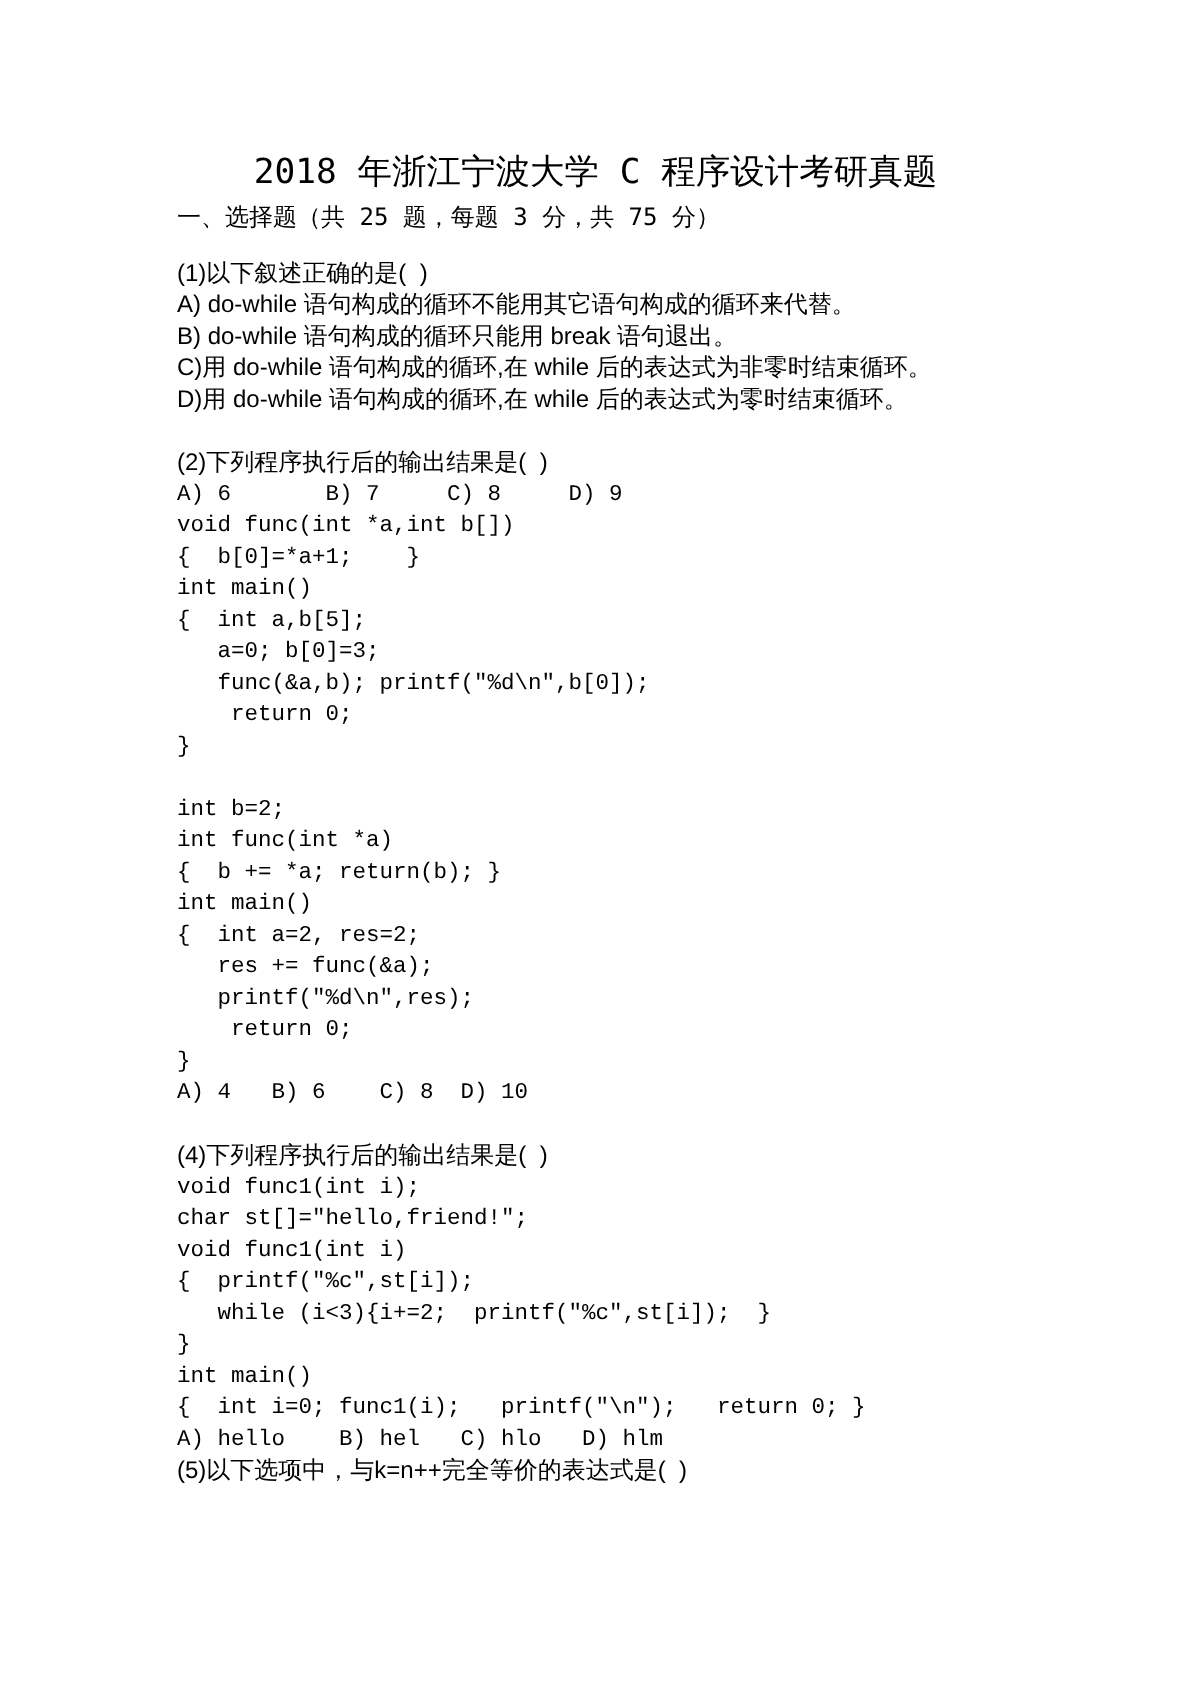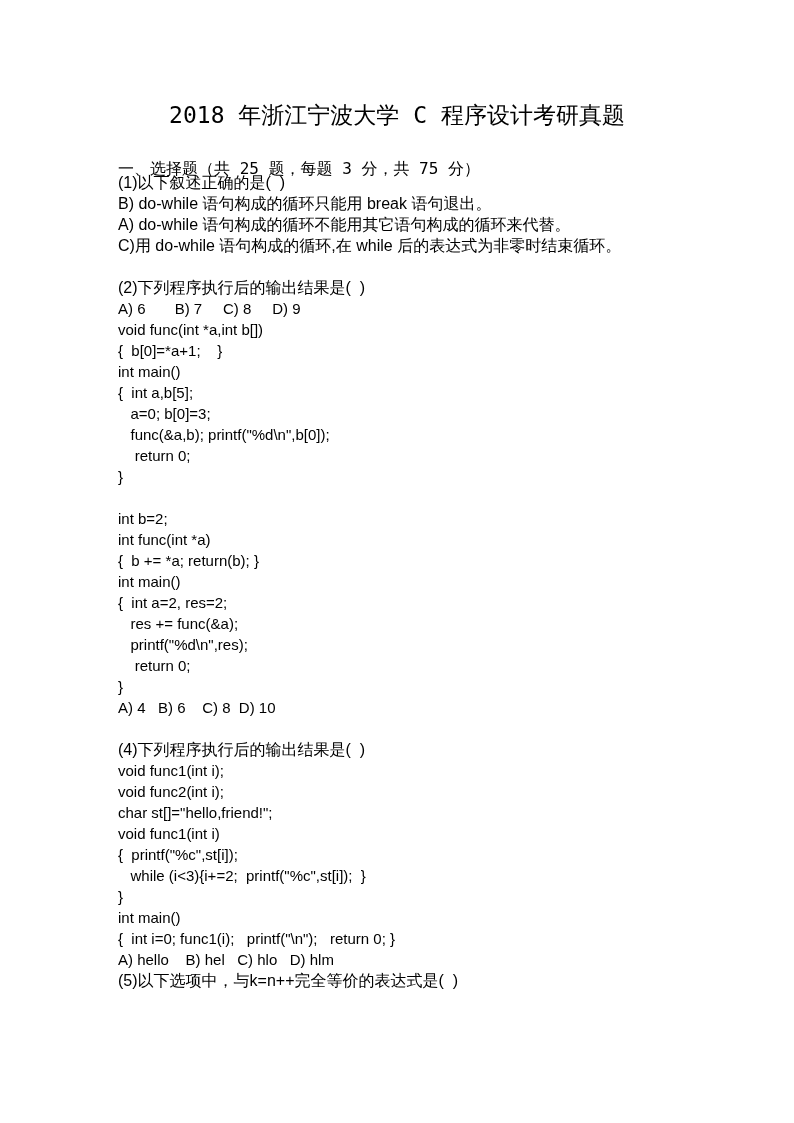--- a/index.html
+++ b/index.html
@@ -22,21 +22,21 @@
     left: 0;
     width: 794px;
     text-align: center;
     font-family: "DejaVu Sans Mono", "Liberation Serif", serif;
     font-size: 23px;
     line-height: 32px;
     white-space: pre;
   }
   .section-heading {
     position: absolute;
-    top: 158px;
+    top: 134px;
     left: 118px;
     font-family: "DejaVu Sans Mono", serif;
     font-size: 16px;
     line-height: 22px;
     white-space: pre;
     text-align: right;
   }
   .question-list {
     position: absolute;
     top: 172px;
@@ -48,36 +48,37 @@
   .line {
     height: 21px;
     line-height: 21px;
     white-space: pre;
   }
   .line.cn {
     font-family: Liberation Sans, sans-serif;
     font-size: 16px;
   }
   .line.code {
-    font-family: Liberation Sans, sans-serif;
+    font-family: Liberation Mono, monospace;
     font-size: 15px;
   }
 </style>
 </head>
 <body>
 
 <div class="page">
   <div class="doc-title">2018 年浙江宁波大学 C 程序设计考研真题</div>
   <div class="section-heading">一、选择题（共 25 题，每题 3 分，共 75 分）</div>
   <div class="question-list">
       <div class="question gap-after">
         <div class="line cn">(1)以下叙述正确的是(  )</div>
+        <div class="line cn">A) do-while 语句构成的循环不能用其它语句构成的循环来代替。</div>
         <div class="line cn">B) do-while 语句构成的循环只能用 break 语句退出。</div>
-        <div class="line cn">A) do-while 语句构成的循环不能用其它语句构成的循环来代替。</div>
         <div class="line cn">C)用 do-while 语句构成的循环,在 while 后的表达式为非零时结束循环。</div>
+        <div class="line cn">D)用 do-while 语句构成的循环,在 while 后的表达式为零时结束循环。</div>
       </div>
       <div class="question gap-after">
         <div class="line cn">(2)下列程序执行后的输出结果是(  )</div>
         <div class="line code">A) 6       B) 7     C) 8     D) 9</div>
         <div class="line code">void func(int *a,int b[])</div>
         <div class="line code">{  b[0]=*a+1;    }</div>
         <div class="line code">int main()</div>
         <div class="line code">{  int a,b[5];</div>
         <div class="line code">   a=0; b[0]=3;</div>
         <div class="line code">   func(&amp;a,b); printf("%d\n",b[0]);</div>
@@ -92,21 +93,20 @@
         <div class="line code">{  int a=2, res=2;</div>
         <div class="line code">   res += func(&amp;a);</div>
         <div class="line code">   printf("%d\n",res);</div>
         <div class="line code">    return 0;</div>
         <div class="line code">}</div>
         <div class="line code">A) 4   B) 6    C) 8  D) 10</div>
       </div>
       <div class="question">
         <div class="line cn">(4)下列程序执行后的输出结果是(  )</div>
         <div class="line code">void func1(int i);</div>
-        <div class="line code">void func2(int i);</div>
         <div class="line code">char st[]="hello,friend!";</div>
         <div class="line code">void func1(int i)</div>
         <div class="line code">{  printf("%c",st[i]);</div>
         <div class="line code">   while (i&lt;3){i+=2;  printf("%c",st[i]);  }</div>
         <div class="line code">}</div>
         <div class="line code">int main()</div>
         <div class="line code">{  int i=0; func1(i);   printf("\n");   return 0; }</div>
         <div class="line code">A) hello    B) hel   C) hlo   D) hlm</div>
       </div>
       <div class="question">

